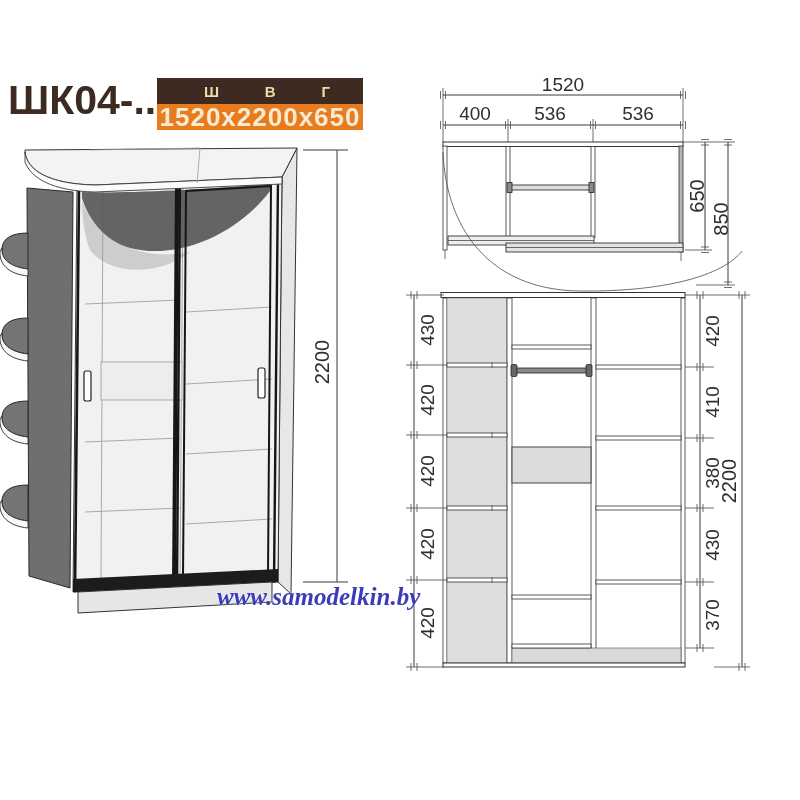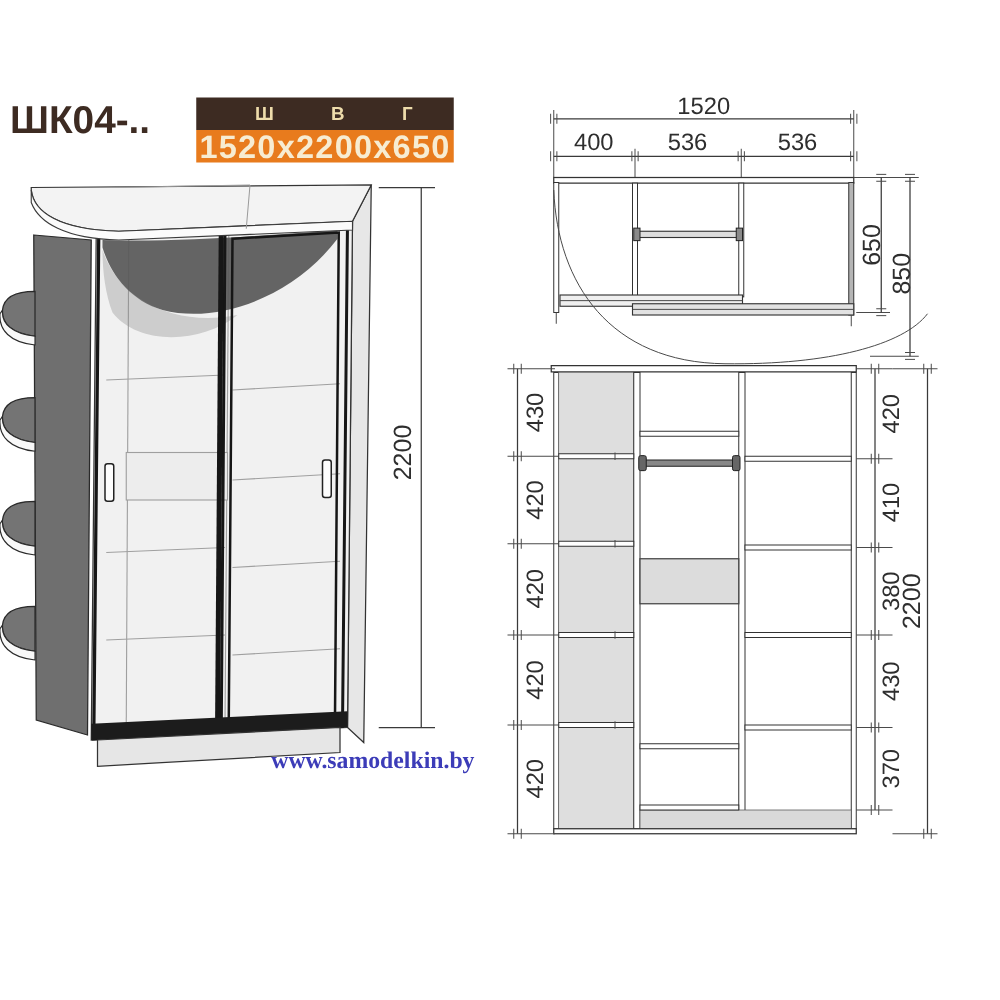--- a/index.html
+++ b/index.html
@@ -1,31 +1,31 @@
 <!DOCTYPE html>
 <html style="--brown: #3d2b22; --orange: #e87b1d; --cream: #eedcab; --blue: #3c3cb8;"><head>
 <meta charset="utf-8">
 <style>
   html,body{margin:0;padding:0;background:#ffffff;}
   #canvas{position:relative;width:800px;height:800px;background:#ffffff;overflow:hidden;
           font-family:"Liberation Sans",sans-serif;}
   .abs{position:absolute;}
   
-  #model-title{left:8px;top:80px;font-size:31px;font-weight:800;color:var(--brown,#3d2b22);
+  #model-title{left:8px;top:80px;font-size:41px;font-weight:800;color:var(--brown,#3d2b22);
                letter-spacing:0px;line-height:1;}
   #spec-table{left:157px;top:78px;width:206px;}
   #spec-head{height:26px;background:var(--brown,#3d2b22);display:flex;align-items:center;
              justify-content:space-around;padding:0 10px 0 24px;}
   #spec-head span{color:var(--cream,#eedcab);font-size:15px;font-weight:700;}
   #spec-value{height:26px;background:var(--orange,#e87b1d);display:flex;align-items:center;
               justify-content:center;color:#f7ecd2;font-size:26px;font-weight:700;letter-spacing:1px;}
   
-  #watermark{left:217px;top:598px;font-family:"Liberation Serif",serif;font-weight:700;
-             font-size:19px;color:var(--blue,#3c3cb8);white-space:nowrap;
-             text-shadow:0 0 2px rgba(255,255,255,.8);}
+  #watermark{left:217px;top:583px;font-family:"Liberation Serif",serif;font-weight:700;
+             font-size:25px;color:var(--blue,#3c3cb8);white-space:nowrap;
+             text-shadow:0 0 2px rgba(255,255,255,.8);font-style:italic;}
   svg{position:absolute;overflow:visible;}
   text{font-family:"Liberation Sans",sans-serif;fill:#2e2e2e;}
   .dim{font-size:19px;}
   .dimbig{font-size:20px;}
   .thin{stroke:#3a3a3a;stroke-width:1;fill:none;}
   .hair{stroke:#4a4a4a;stroke-width:0.8;fill:none;}
 </style>
 </head>
 <body>
 

